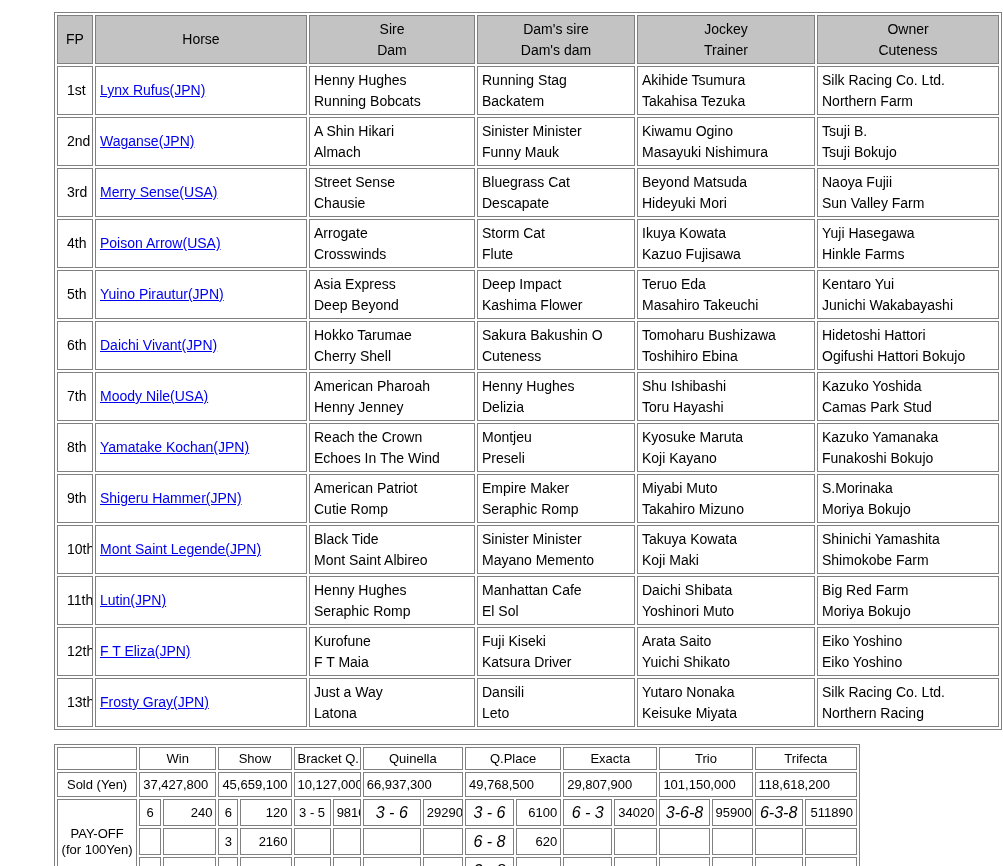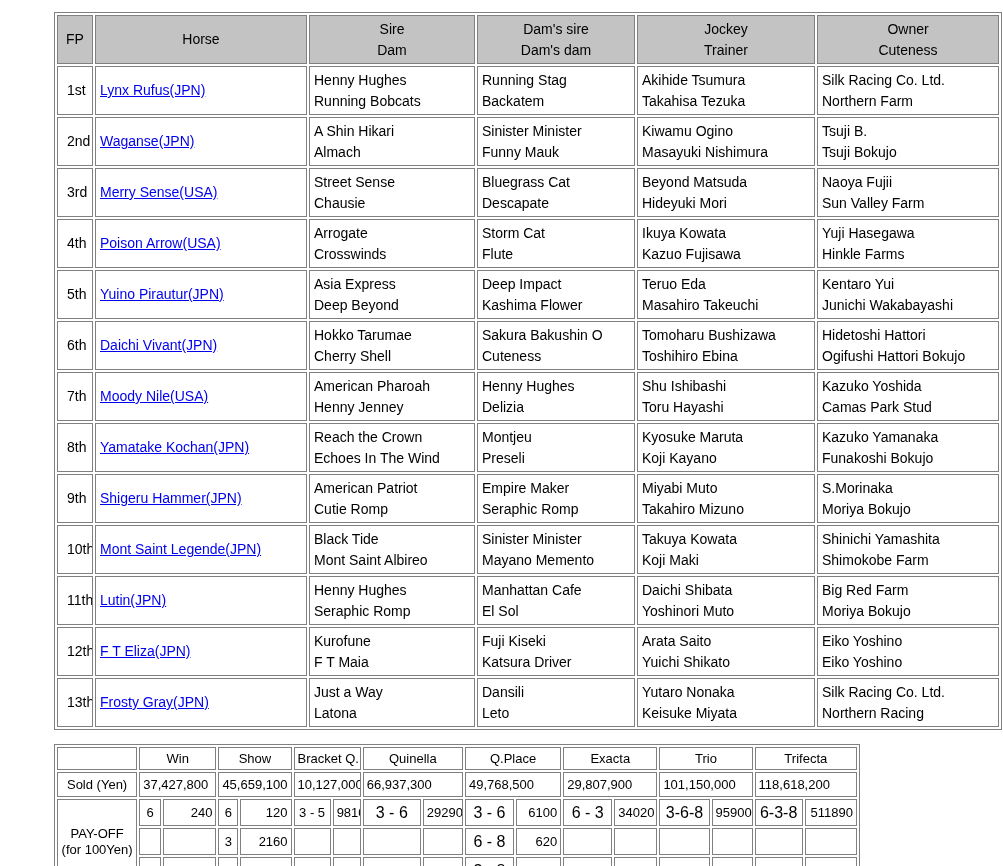--- a/index.html
+++ b/index.html
@@ -36,21 +36,21 @@
     padding:1px 3px;
     vertical-align:middle;
     overflow:hidden;white-space:nowrap;
     background:#fff;
   }
   .payoff td.bt-name{text-align:center;height:19px;}
   .payoff td.corner{height:19px;}
   .payoff td.label{text-align:center;}
   .payoff td.sold{text-align:left;height:21px;}
   .payoff td.combo{text-align:center;height:23px;}
-  .payoff td.combo.big{font-size:16px;}
+  .payoff td.combo.big{font-size:16px;font-style:italic;}
   .payoff td.amount{text-align:right;height:23px;}
 </style>
 </head>
 <body>
 
 <div class="page">
 
   <table class="results">
     <colgroup>
       <col style="width:36px">

